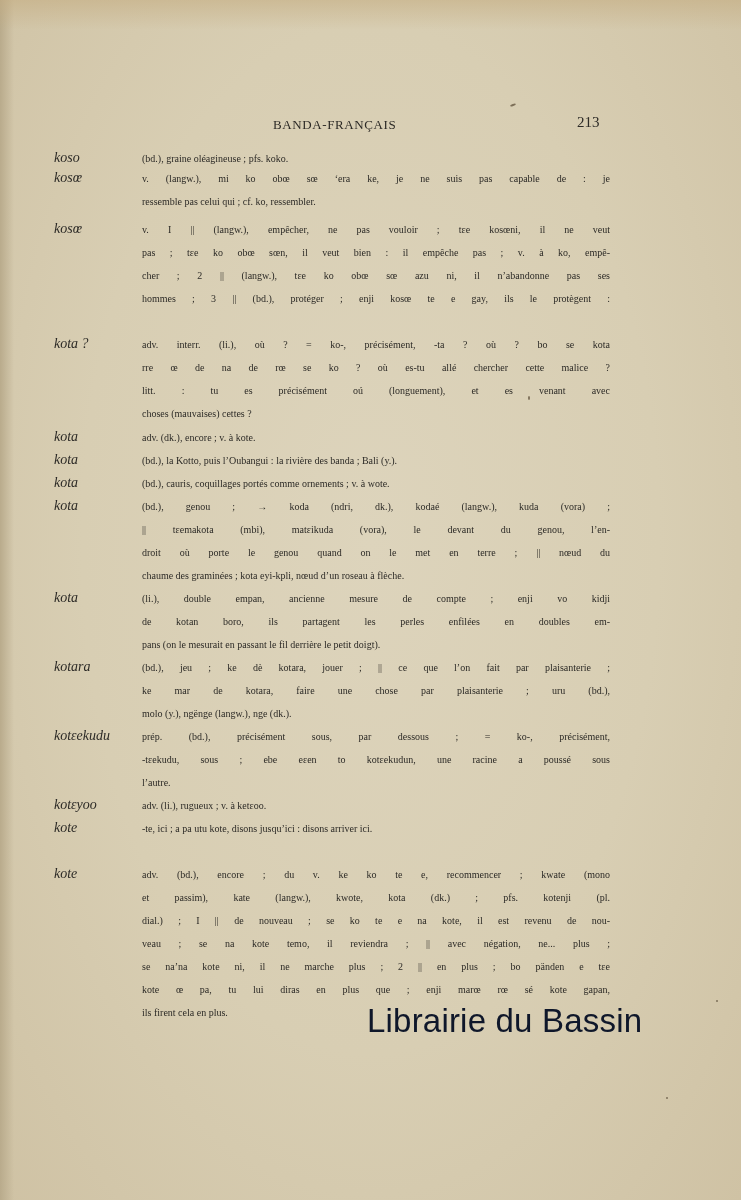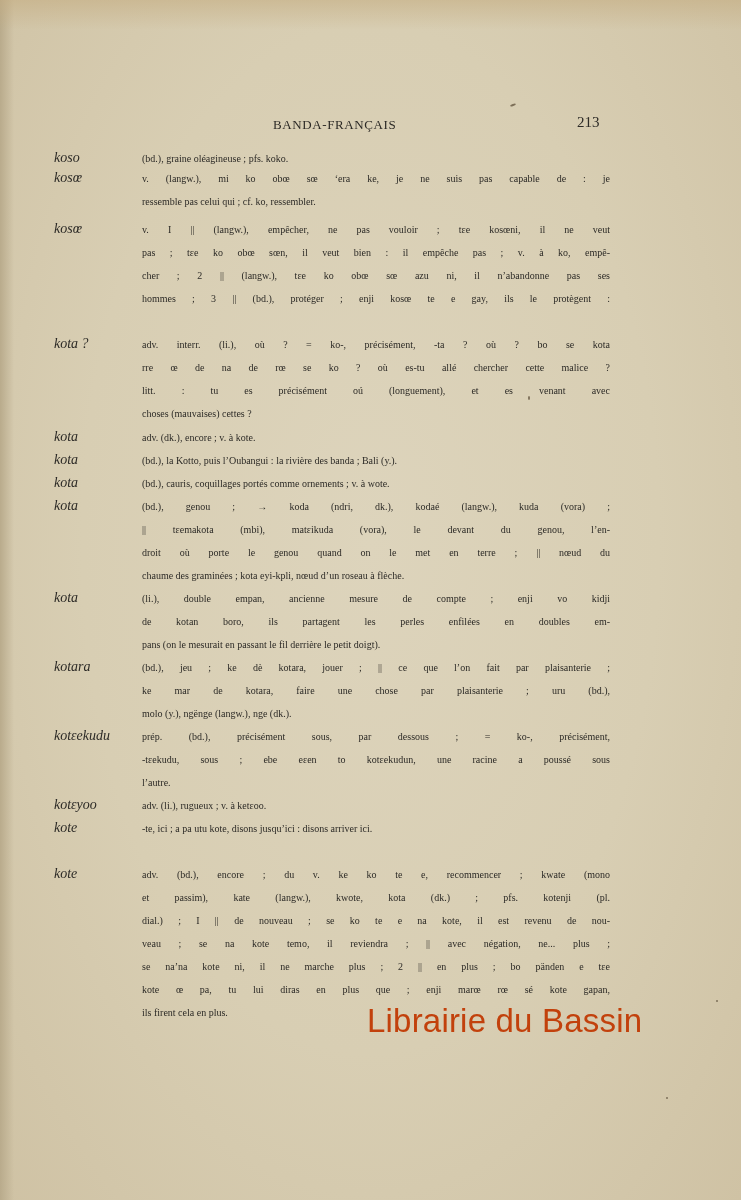--- a/index.html
+++ b/index.html
@@ -33,21 +33,21 @@
   }
   .def {
     position:absolute; left:142px; width:468px;
     font-size:10px; line-height:23px; text-align:justify;
   }
   .def .ln { display:block; white-space:nowrap; text-align:justify; text-align-last:justify; }
   .def .ln.last { text-align-last:left; }
   .watermark {
     position:absolute; left:367px; top:1002px;
     font-family:"Liberation Sans","DejaVu Sans",sans-serif;
-    font-size:33px; color:#c2410c; letter-spacing:0.2px;
+    font-size:33px; color:#0f172a; letter-spacing:0.2px;
   }
   .speck { position:absolute; background:#7d6f58; border-radius:50%; }
 </style>
 </head>
 <body>
 
 <div class="spine"></div>
 <div class="topshade"></div>
 
 <div class="header">

